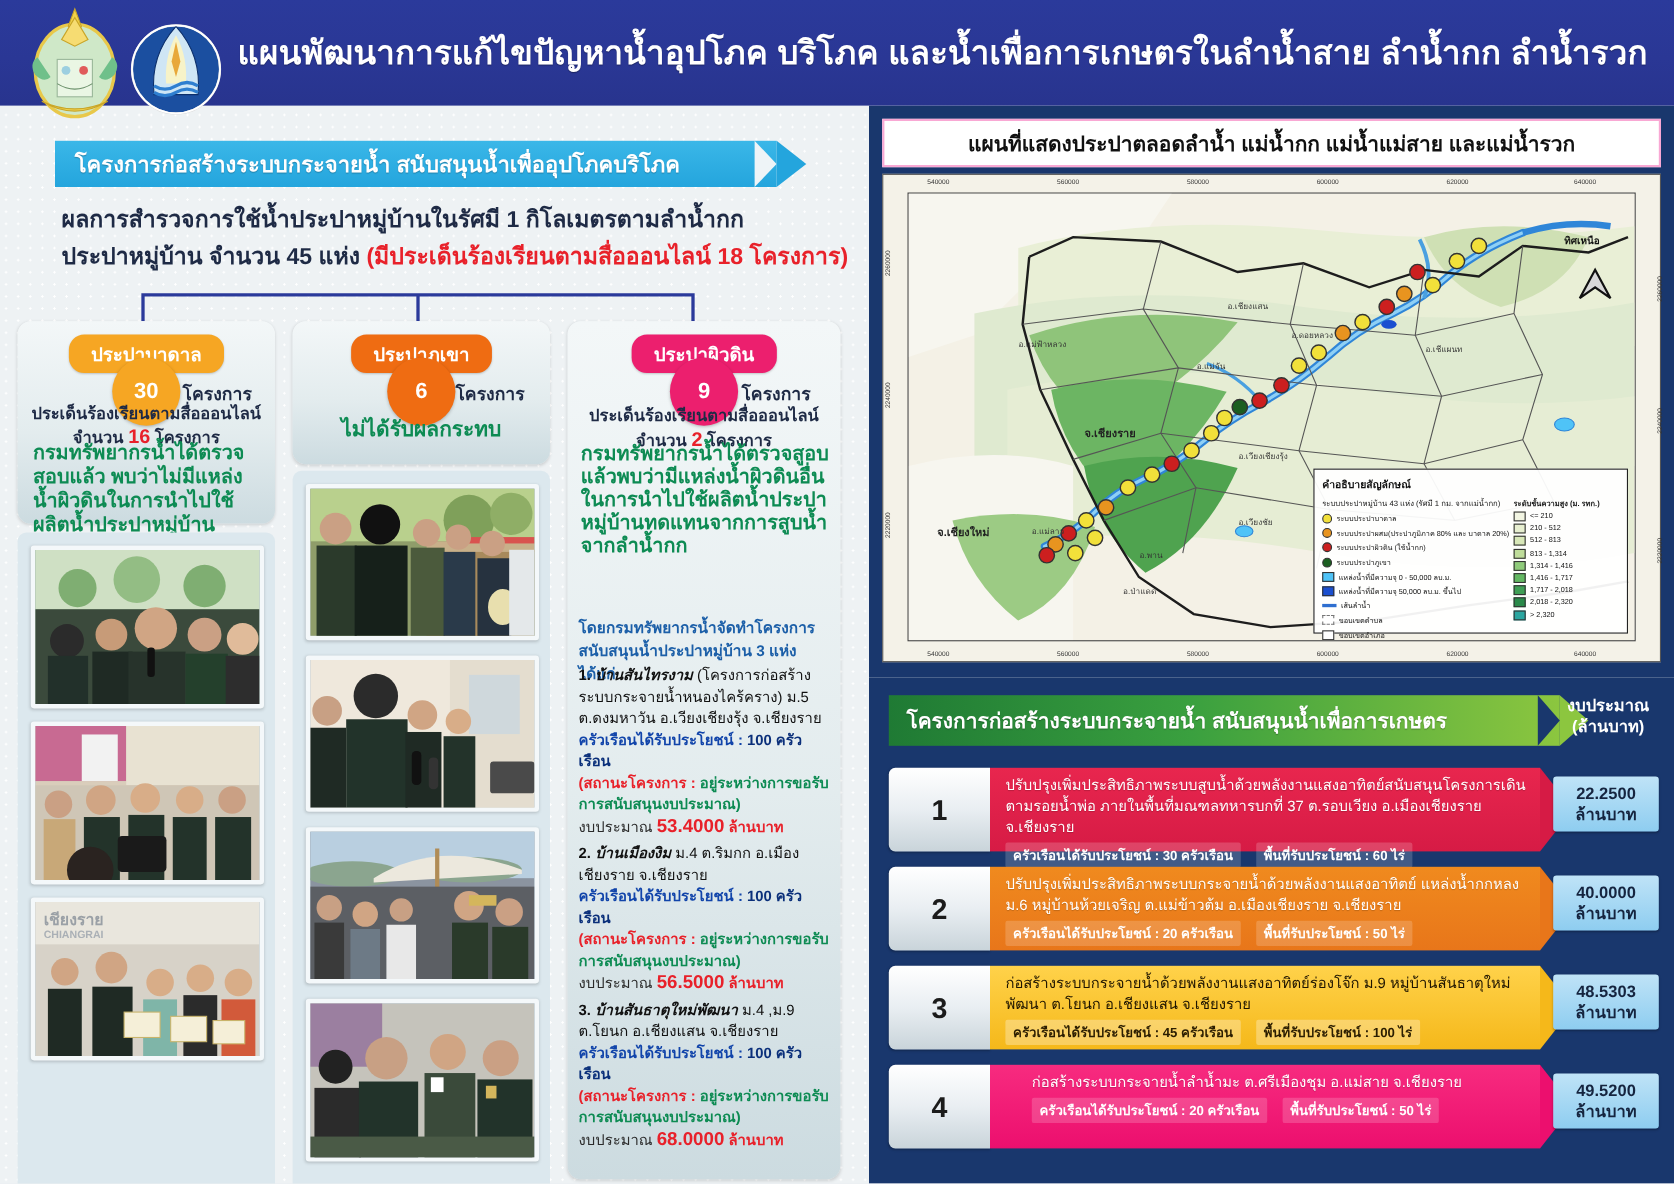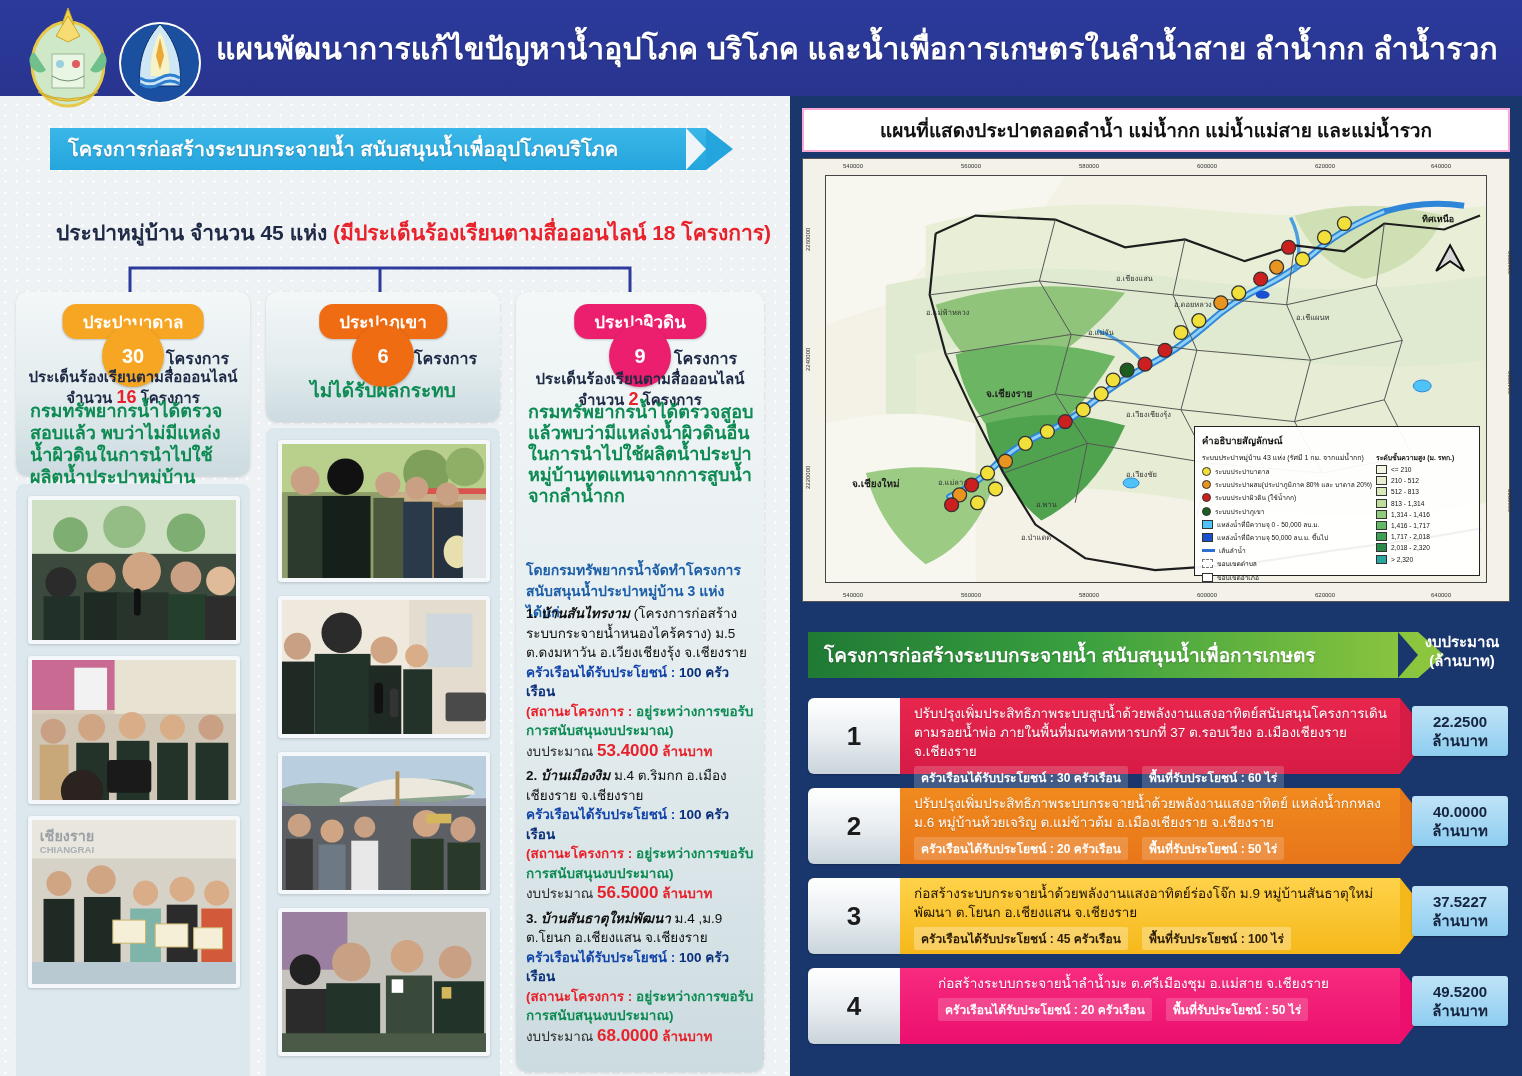--- a/index.html
+++ b/index.html
@@ -298,20 +298,21 @@
   <div class="header-title">แผนพัฒนาการแก้ไขปัญหาน้ำอุปโภค บริโภค และน้ำเพื่อการเกษตรในลำน้ำสาย ลำน้ำกก ลำน้ำรวก</div>
 </div>
 
 <div class="left-panel">
 
   <div class="blue-ribbon">
     <span class="rb-label">โครงการก่อสร้างระบบกระจายน้ำ สนับสนุนน้ำเพื่ออุปโภคบริโภค</span>
     <span class="notch"></span>
   </div>
 
+  <div class="survey-line1">ผลการสำรวจการใช้น้ำประปาหมู่บ้านในรัศมี 1 กิโลเมตรตามลำน้ำกก</div>
   <div class="survey-line2">
     <span>ประปาหมู่บ้าน จำนวน  45 แห่ง </span><span class="red">(มีประเด็นร้องเรียนตามสื่อออนไลน์ 18 โครงการ)</span>
   </div>
 
   <svg class="connector" viewBox="0 0 520 34">
     <path d="M10 34 L10 10 L510 10 L510 34 M260 10 L260 34" stroke="#2b3a9b" stroke-width="3" fill="none"></path>
   </svg>
 
   <div class="card card-1">
     <div class="pill pill-orange-l">ประปาบาดาล</div>
@@ -407,21 +408,21 @@
       <circle cx="104" cy="68" r="14" fill="#d8ad88"></circle>
         <rect x="88" y="84" width="34" height="64" fill="#23332a"></rect>
       <circle cx="146" cy="70" r="13" fill="#d8ad88"></circle>
         <rect x="130" y="86" width="32" height="62" fill="#23332a"></rect>
       <circle cx="186" cy="70" r="13" fill="#caa084"></circle>
         <rect x="170" y="86" width="34" height="62" fill="#23332a"></rect>
       <rect x="78" y="104" width="46" height="34" rx="4" fill="#1a1a1a"></rect>
       <circle cx="52" cy="136" r="22" fill="#2a2320"></circle>
     </svg>
   </div>
-  <div class="photo" style="left:28px; top:720px; width:212px; height:172px;">
+  <div class="photo" style="left:28px; top:720px; width:212px; height:148px;">
     <svg class="ph-inner" viewBox="0 0 212 148" preserveAspectRatio="none">
       <rect width="212" height="148" fill="#d7d2c8"></rect>
       <rect y="0" width="212" height="40" fill="#e9e6dd"></rect>
       <text x="8" y="22" font-family="sans-serif" font-size="15" fill="#9aa0a6" font-weight="bold">เชียงราย</text>
       <text x="8" y="34" font-family="sans-serif" font-size="10" fill="#aab0b6" font-weight="bold">CHIANGRAI</text>
       <circle cx="28" cy="66" r="13" fill="#d0a584"></circle>
         <rect x="12" y="82" width="32" height="66" fill="#1f2a24"></rect>
       <circle cx="72" cy="62" r="15" fill="#d0a584"></circle>
         <rect x="54" y="80" width="38" height="68" fill="#1f2a24"></rect>
       <circle cx="118" cy="76" r="13" fill="#d8ad88"></circle>
@@ -765,21 +766,21 @@
   <div class="row r3">
     <div class="row-num">3</div>
     <div class="row-body">
       <div class="row-desc">ก่อสร้างระบบกระจายน้ำด้วยพลังงานแสงอาทิตย์ร่องโจ๊ก ม.9 หมู่บ้านสันธาตุใหม่พัฒนา ต.โยนก อ.เชียงแสน จ.เชียงราย</div>
       <div class="row-stats">
         <span class="chip">ครัวเรือนได้รับประโยชน์ : 45 ครัวเรือน</span>
         <span class="chip">พื้นที่รับประโยชน์ : 100 ไร่</span>
       </div>
     </div>
     <div class="row-budget">
-      <span>37.5227</span><br>
+      <span>48.5303</span><br>
       <span>ล้านบาท</span>
     </div>
   </div>
 
   <div class="row r4">
     <div class="row-num">4</div>
     <div class="row-body">
       <div class="row-desc">ก่อสร้างระบบกระจายน้ำลำน้ำมะ ต.ศรีเมืองชุม อ.แม่สาย จ.เชียงราย</div>
       <div class="row-stats">
         <span class="chip">ครัวเรือนได้รับประโยชน์ : 20 ครัวเรือน</span>

